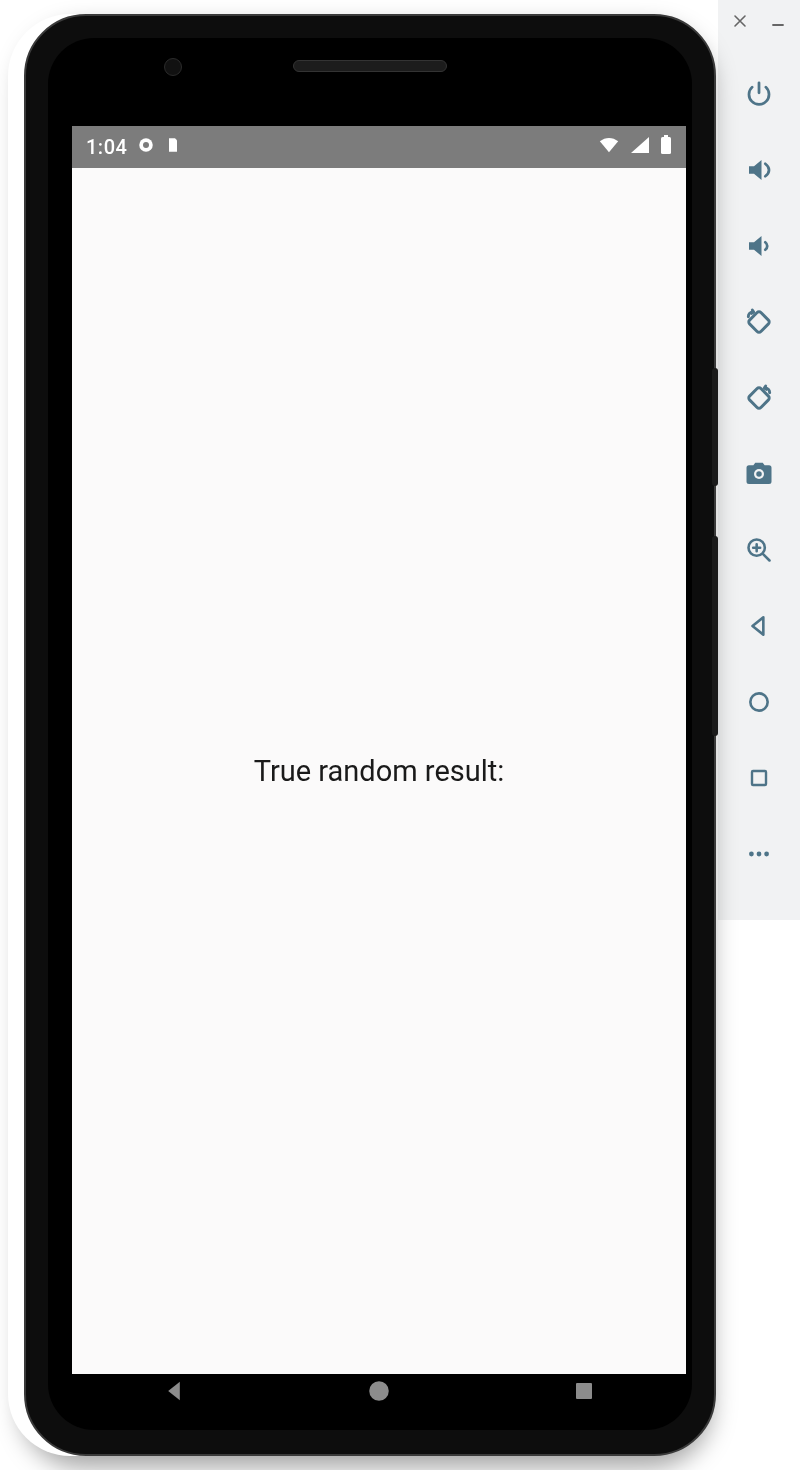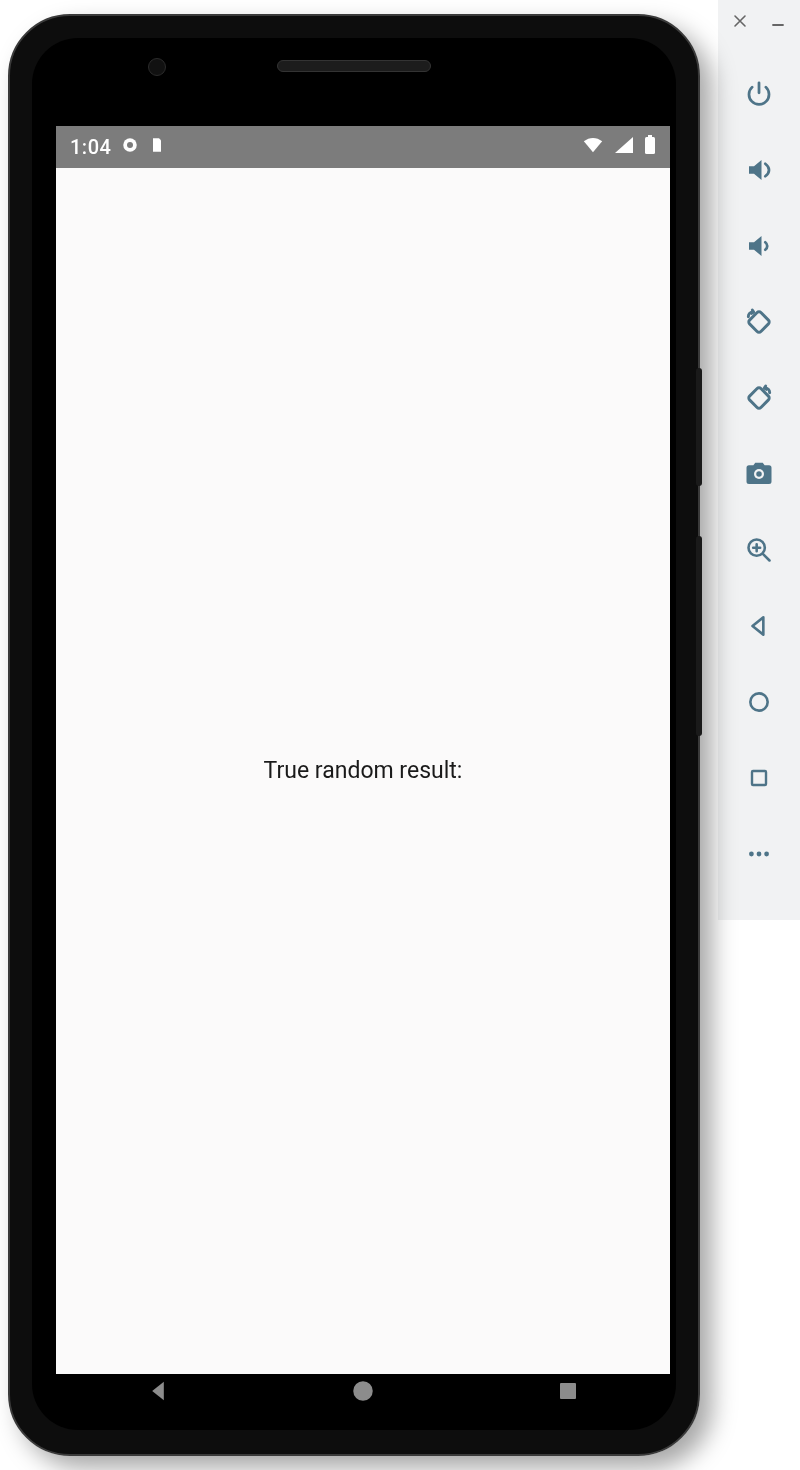--- a/index.html
+++ b/index.html
@@ -57,21 +57,21 @@
     position: absolute;
     left: 8px;
     top: 14px;
     width: 692px;
     height: 1442px;
     border-radius: 62px;
     box-shadow: 12px 12px 24px rgba(0,0,0,0.35);
   }
   .phone-frame {
     position: absolute;
-    left: 8px;
+    left: 24px;
     top: 14px;
     width: 692px;
     height: 1442px;
     background: #0d0d0d;
     border-radius: 62px;
     border: 2px solid #3a3a3a;
   }
   .phone-inner {
     position: absolute;
     left: 22px;
@@ -153,21 +153,21 @@
     position: absolute;
     top: 42px;
     left: 0;
     right: 0;
     bottom: 0;
     display: flex;
     align-items: center;
     justify-content: center;
     text-align: center;
     color: #1a1a1a;
-    font-size: 23px;
+    font-size: 29px;
     line-height: 1.45;
     padding: 0 4px;
   }
 
   
   .android-nav {
     position: absolute;
     left: 46px;
     bottom: 28px;
     width: 614px;

